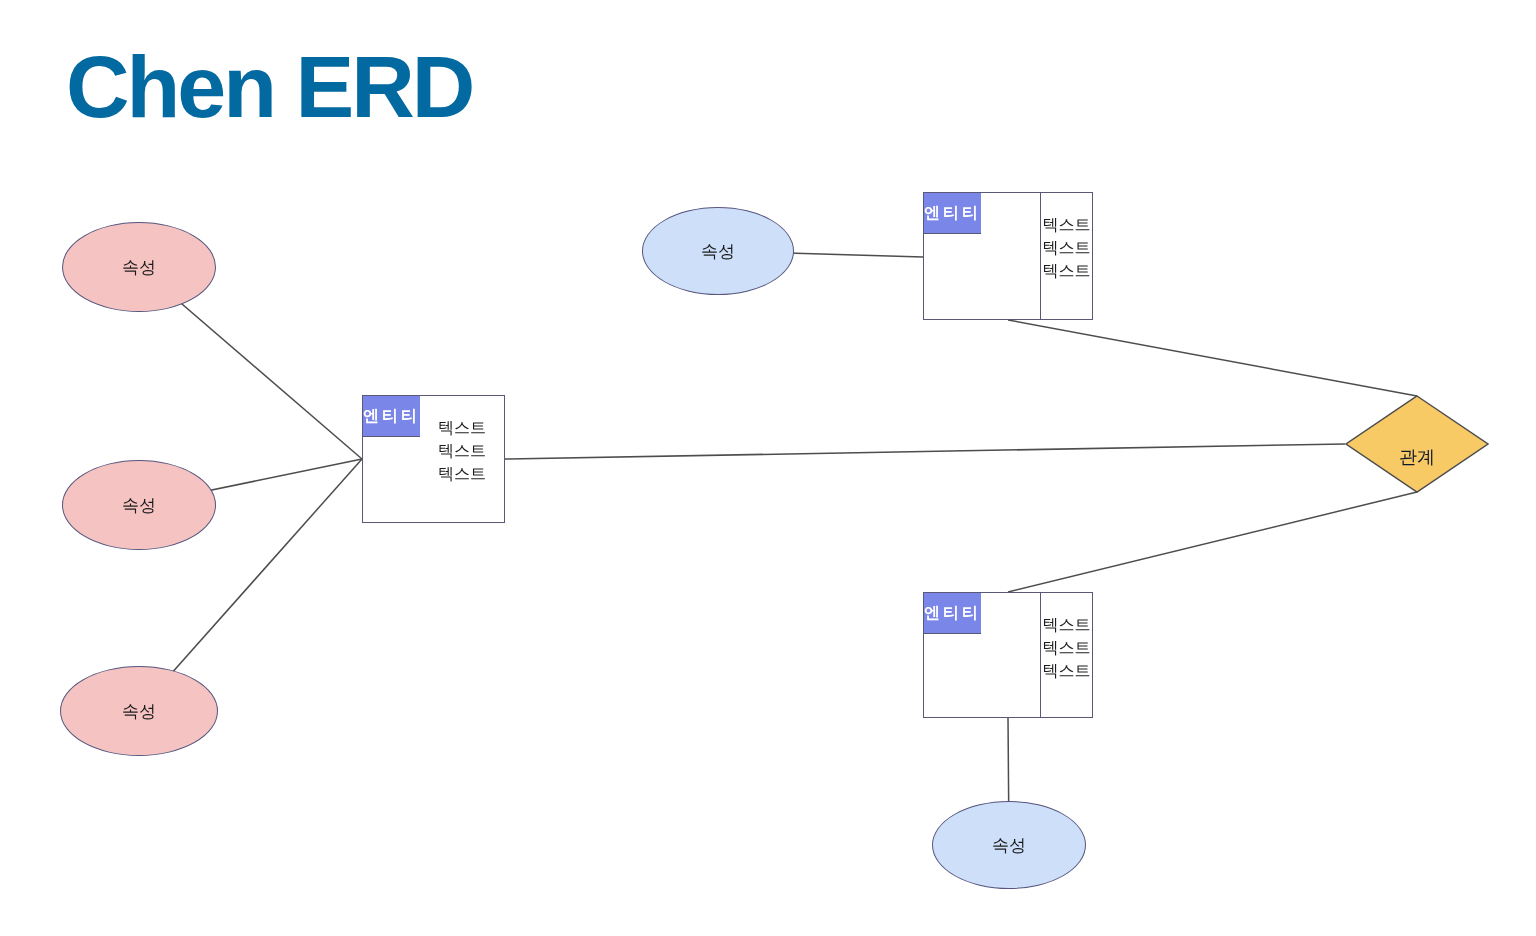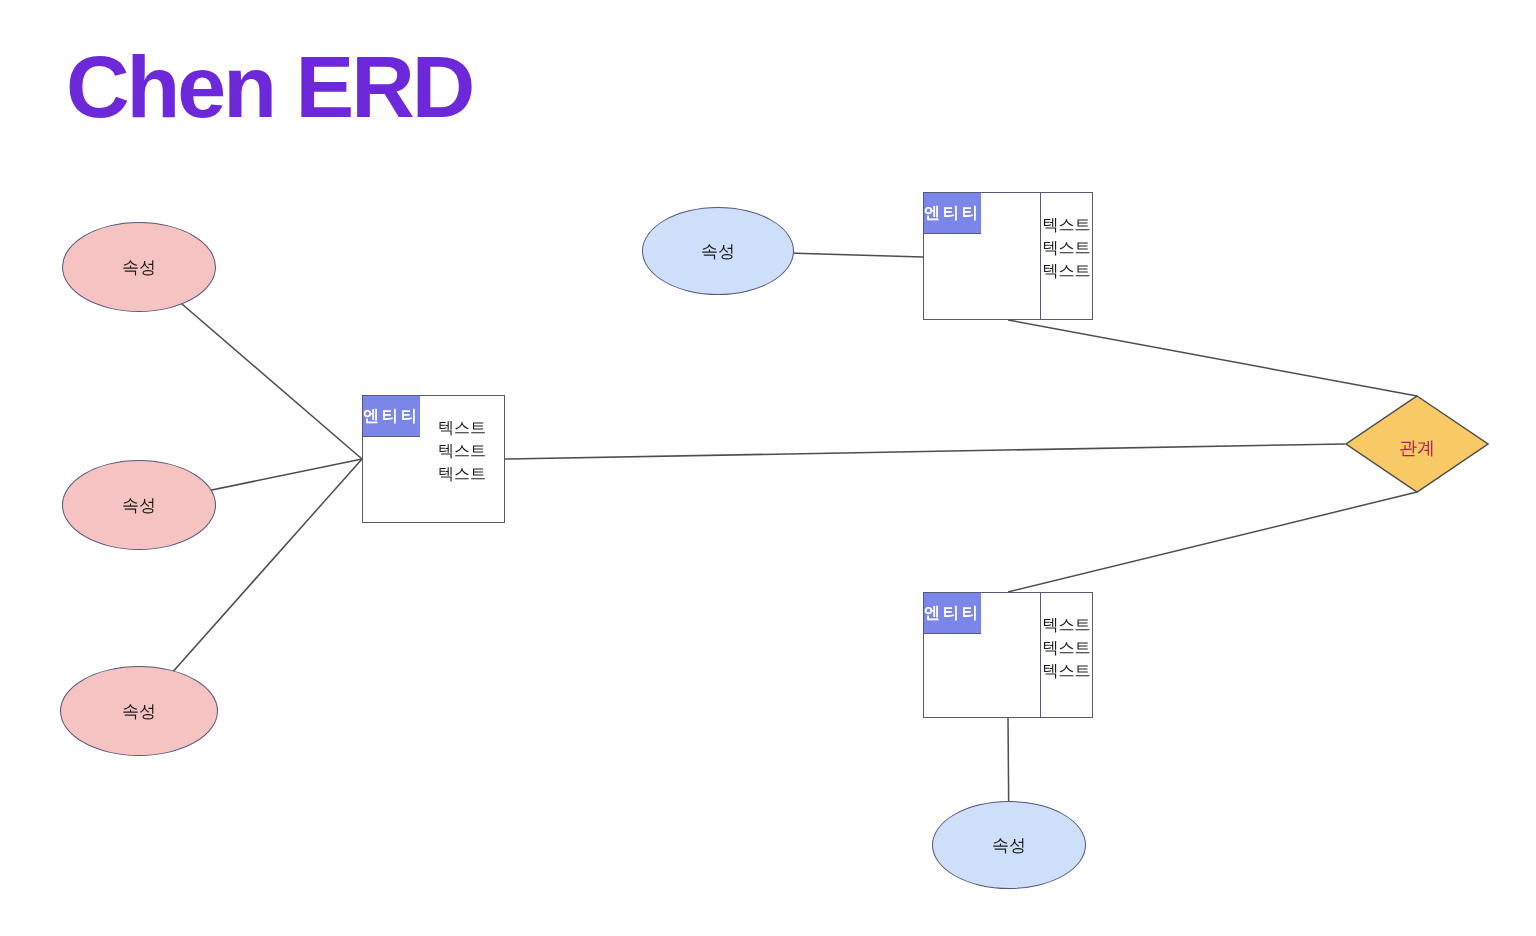--- a/index.html
+++ b/index.html
@@ -5,21 +5,21 @@
   * { margin: 0; padding: 0; box-sizing: border-box; }
   html, body { width: 1536px; height: 936px; background: #ffffff; overflow: hidden;
                font-family: "DejaVu Sans", "Liberation Sans", sans-serif; }
   .canvas { position: relative; width: 1536px; height: 936px; background: #ffffff; }
 
   .connector-layer { position: absolute; left: 0; top: 0; width: 1536px; height: 936px; z-index: 0; }
 
   .diagram-title {
     position: absolute; left: 66px; top: 36px; z-index: 2;
     font-family: "Liberation Sans", "DejaVu Sans", sans-serif;
-    font-weight: 900; font-size: 88px; letter-spacing: -3px; color: #6d28d9;
+    font-weight: 900; font-size: 88px; letter-spacing: -3px; color: #0369a1;
     white-space: nowrap;
   }
 
   .ellipse {
     position: absolute; z-index: 1; border-radius: 50%;
     border: 1.5px solid #56567e;
     display: flex; align-items: center; justify-content: center;
     font-size: 17px; color: #1a1a1a;
   }
   .ellipse.pink { background: #f5c4c2; }
@@ -35,23 +35,23 @@
     display: flex; align-items: center; justify-content: center;
   }
   .entity-body { flex: 1; display: flex; }
   .entity-keycol { width: 60px; border-right: 1px solid #595975; }
   .entity-rows { flex: 1; padding-top: 20px; text-align: center; }
   .entity-row { line-height: 23px; font-size: 16px; color: #1a1a1a; }
 
   .diamond-wrap { position: absolute; z-index: 1; }
   .diamond-wrap svg { display: block; }
   .diamond-label {
-    position: absolute; left: 0; top: 4px; width: 100%; height: 100%;
+    position: absolute; left: 0; top: 13px; width: 100%; height: 100%;
     display: flex; align-items: center; justify-content: center;
-    font-size: 18px; color: #be185d;
+    font-size: 18px; color: #0f172a;
   }
 </style>
 </head>
 <body>
 
 <div class="canvas">
 
   <svg class="connector-layer" width="1536" height="936" viewBox="0 0 1536 936" xmlns="http://www.w3.org/2000/svg">
     <line x1="139" y1="267" x2="362" y2="459" stroke="#4d4d4d" stroke-width="1.5"></line>
     <line x1="139" y1="505" x2="362" y2="459" stroke="#4d4d4d" stroke-width="1.5"></line>

